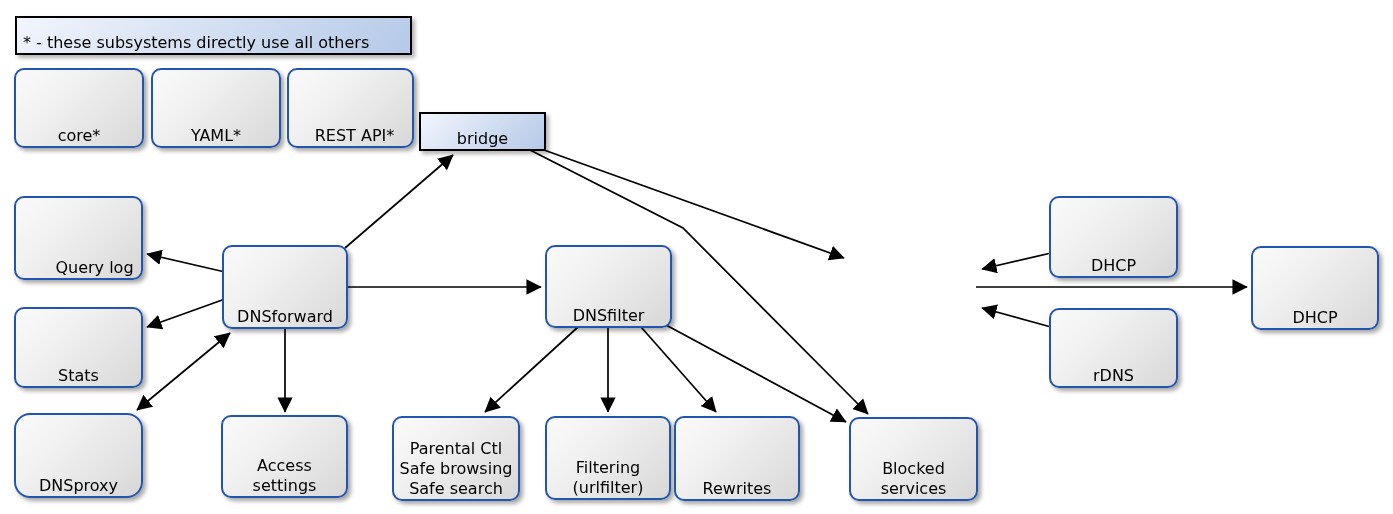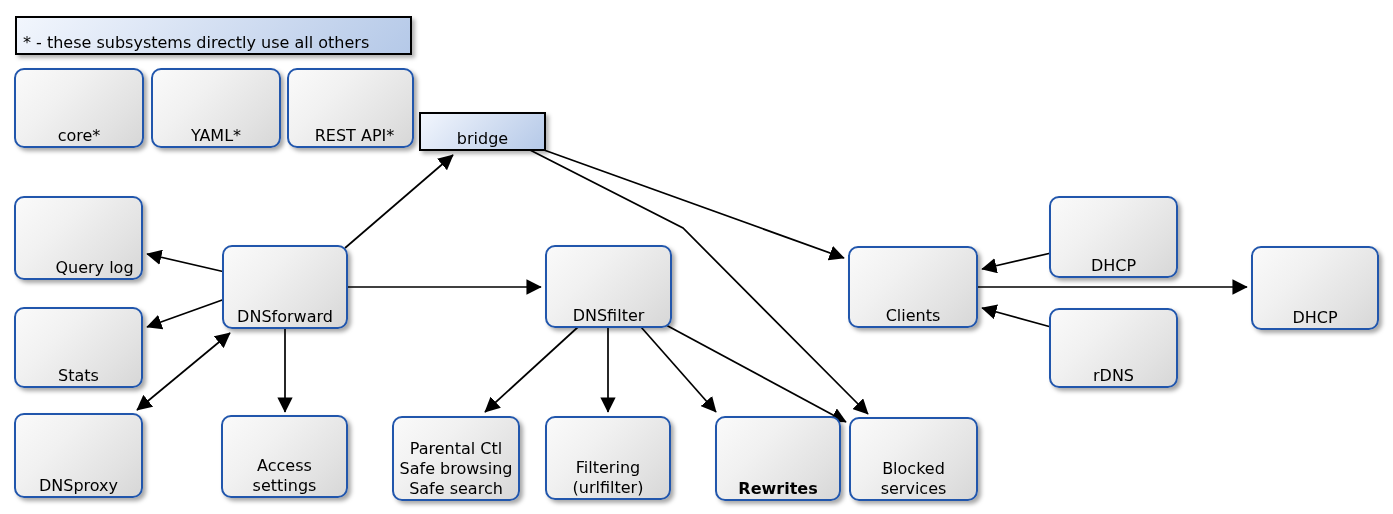--- a/index.html
+++ b/index.html
@@ -80,21 +80,21 @@
   <div class="node accent" style="left:419px;top:112px;width:127px;height:39px;">
     <span class="label">bridge</span>
   </div>
 
   <div class="node" style="left:14px;top:196px;width:129px;height:84px;padding-left:32px;">
     <span class="label">Query log</span>
   </div>
   <div class="node" style="left:14px;top:307px;width:129px;height:81px;">
     <span class="label">Stats</span>
   </div>
-  <div class="node" style="left:14px;top:413px;width:129px;height:85px;">
+  <div class="node" style="left:14px;top:413px;width:129px;height:85px;border-radius:16px;">
     <span class="label">DNSproxy</span>
   </div>
 
   <div class="node" style="left:222px;top:245px;width:126px;height:84px;">
     <span class="label">DNSforward</span>
   </div>
   <div class="node" style="left:221px;top:415px;width:127px;height:83px;">
     <span class="label">Access
 settings</span>
   </div>
@@ -105,31 +105,28 @@
 
   <div class="node" style="left:392px;top:416px;width:128px;height:85px;">
     <span class="label">Parental Ctl
 Safe browsing
 Safe search</span>
   </div>
   <div class="node" style="left:545px;top:416px;width:126px;height:84px;">
     <span class="label">Filtering
 (urlfilter)</span>
   </div>
-  <div class="node" style="left:715px;top:416px;width:126px;height:85px;font-weight:bold;">
+  <div class="node" style="left:674px;top:416px;width:126px;height:85px;">
     <span class="label">Rewrites</span>
   </div>
   <div class="node" style="left:849px;top:417px;width:129px;height:84px;">
     <span class="label">Blocked
 services</span>
   </div>
 
-  <div class="node" style="left:848px;top:246px;width:130px;height:82px;">
-    <span class="label">Clients</span>
-  </div>
   <div class="node" style="left:1049px;top:196px;width:129px;height:82px;">
     <span class="label">DHCP</span>
   </div>
   <div class="node" style="left:1049px;top:308px;width:129px;height:80px;">
     <span class="label">rDNS</span>
   </div>
   <div class="node" style="left:1251px;top:246px;width:128px;height:84px;">
     <span class="label">DHCP</span>
   </div>
 

